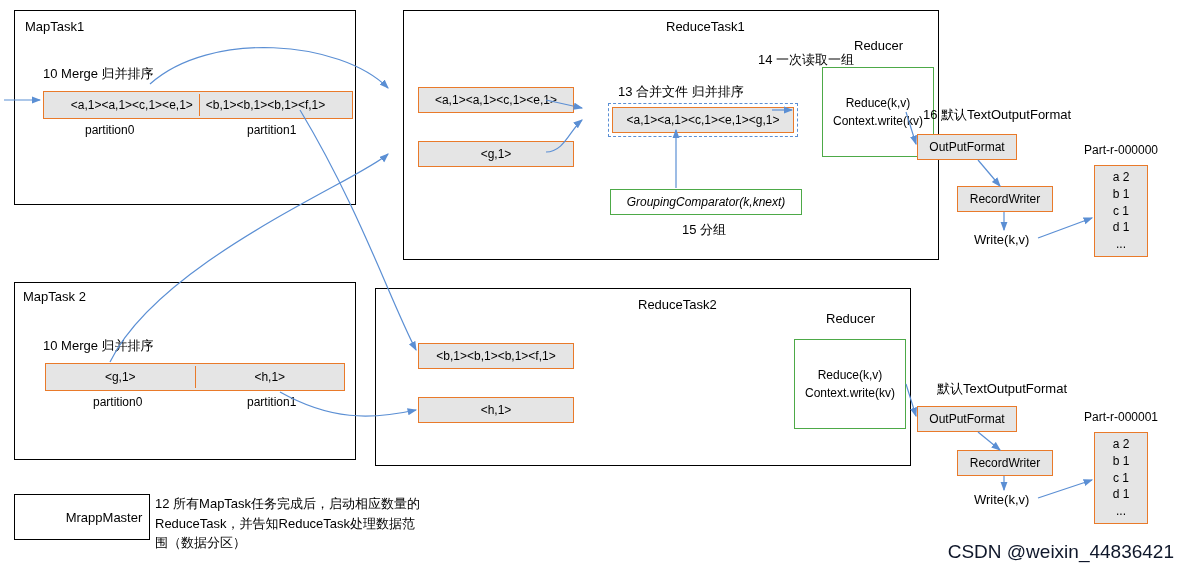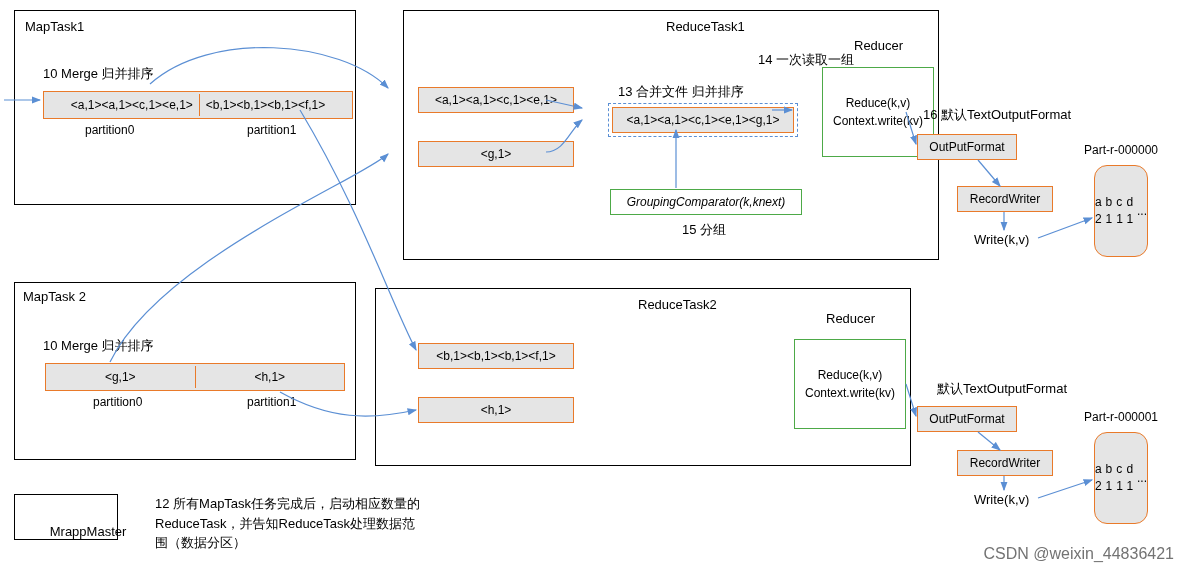--- a/index.html
+++ b/index.html
@@ -15,24 +15,24 @@
   }
   .box-black { border: 1.5px solid #000; position: absolute; }
   .box-orange { border: 1.5px solid #e97a2a; position: absolute; background:#e5e5e5; display:flex; align-items:center; justify-content:center; }
   .box-green { border: 1.5px solid #4da947; position: absolute; background:#fff; display:flex; align-items:center; justify-content:center; }
   .lbl { position: absolute; white-space: nowrap; }
   .cell { padding: 4px 6px; font-size: 12px; }
   .split { display:flex; }
   .split > div { border-right:1.5px solid #e97a2a; padding:4px 6px; }
   .split > div:last-child { border-right:none; }
   .small { font-size: 12px; }
-  .watermark { position:absolute; right:10px; bottom:6px; color:#737373; font-size:16px; }
+  .watermark { position:absolute; right:10px; bottom:6px; color:#0f172a; font-size:19px; }
   svg.arrows { position:absolute; left:0; top:0; pointer-events:none; }
   .center-col { flex-direction:column; text-align:center; line-height:1.5; }
-  .output-lines { flex-direction:row; align-items:center; line-height:1.4; font-size:12px;border-radius:13px;}
+  .output-lines { flex-direction:column; align-items:center; line-height:1.4; font-size:12px;}
   .dashbox { border:1px dashed #5b8fd4; position:absolute; }
 </style>
 </head>
 <body>
 
 <div class="box-black" style="left:14px; top:10px; width:342px; height:195px;">
   <div class="lbl" style="left:10px; top:8px;">MapTask1</div>
   <div class="lbl" style="left:28px; top:54px;">10 Merge 归并排序</div>
   <div class="box-orange split" style="left:28px; top:80px; width:310px; height:28px;">
     <div class="small">&lt;a,1&gt;&lt;a,1&gt;&lt;c,1&gt;&lt;e,1&gt;</div>
@@ -105,21 +105,21 @@
 <div class="lbl" style="left:974px; top:492px;">Write(k,v)</div>
 <div class="lbl small" style="left:1084px; top:410px;">Part-r-000001</div>
 <div class="box-orange output-lines" style="left:1094px; top:432px; width:54px; height:92px;">
   <div>a 2</div>
   <div>b 1</div>
   <div>c 1</div>
   <div>d 1</div>
   <div>...</div>
 </div>
 
-<div class="box-black" style="left:14px; top:494px; width:104px; height:46px; display:flex; align-items:flex-end; justify-content:center;padding-left:44px;">
+<div class="box-black" style="left:14px; top:494px; width:136px; height:46px; display:flex; align-items:center; justify-content:center;padding-left:44px;">
   <span>MrappMaster</span>
 </div>
 <div class="lbl" style="left:155px; top:494px; width:270px; white-space:normal; line-height:1.5;">12 所有MapTask任务完成后，启动相应数量的ReduceTask，并告知ReduceTask处理数据范围（数据分区）</div>
 
 <div class="watermark">CSDN @weixin_44836421</div>
 
 <svg class="arrows" width="1184" height="569">
   <defs>
     <marker id="ah" markerWidth="8" markerHeight="8" refX="7" refY="3" orient="auto">
       <path d="M0,0 L8,3 L0,6 Z" fill="#5b8fd4"></path>

